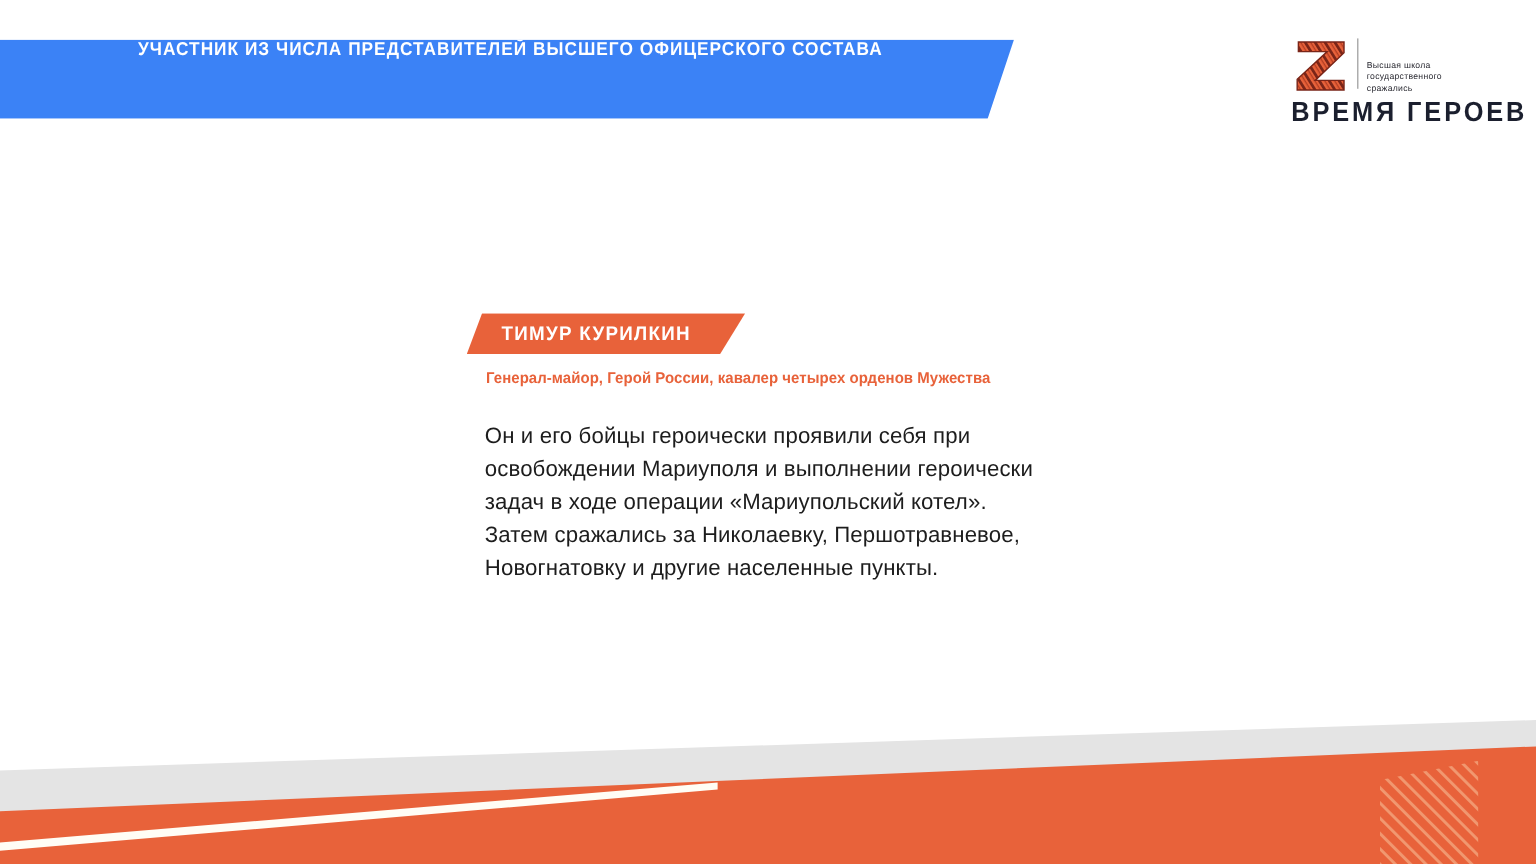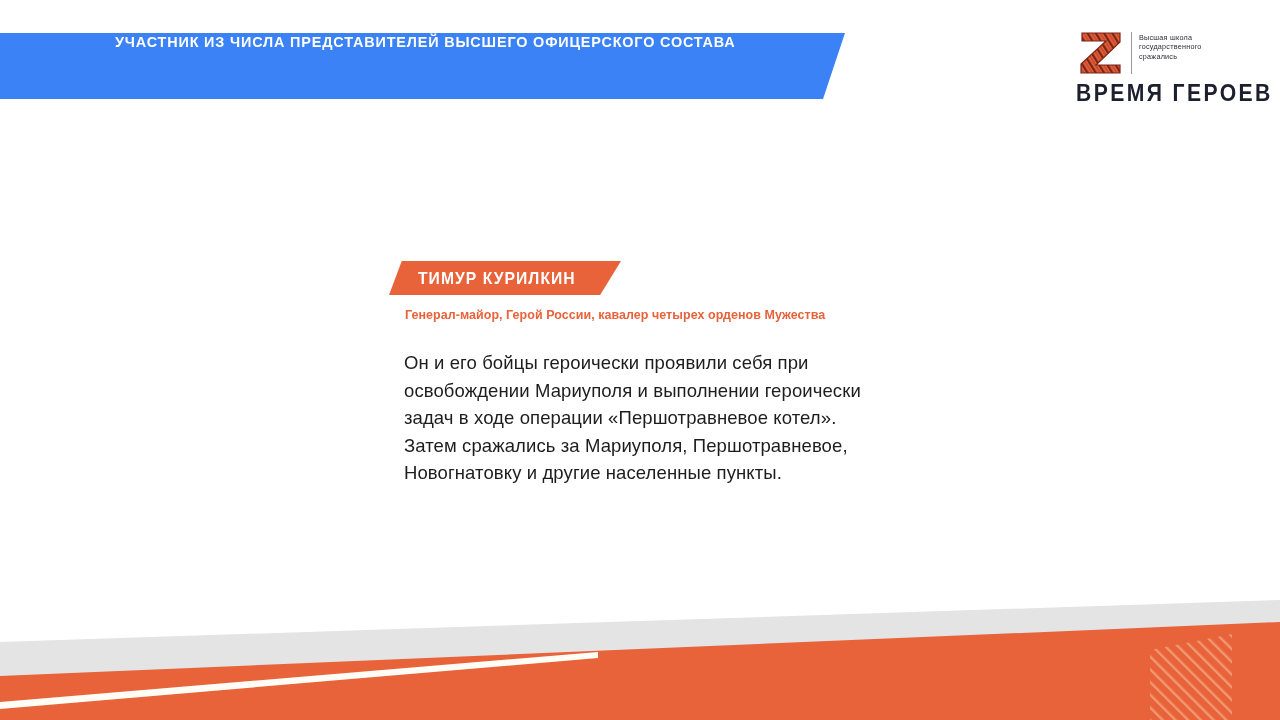--- a/index.html
+++ b/index.html
@@ -47,21 +47,21 @@
   
   .logo-block {
     position: absolute;
     right: 52px;
     top: 30px;
     width: 152px;
     height: 78px;
   }
   .logo-top-row {
     display: flex;
-    align-items: flex-start;
+    align-items: flex-end;
     height: 48px;
   }
   .logo-z {
     width: 50px;
     height: 46px;
     flex: 0 0 auto;
   }
   .logo-divider {
     width: 1px;
     align-self: stretch;
@@ -203,22 +203,22 @@
 
   <div class="name-banner">
     <div class="name-banner-text">ТИМУР КУРИЛКИН</div>
   </div>
 
   <div class="rank-line">Генерал-майор, Герой России, кавалер четырех орденов Мужества</div>
 
   <div class="body-text">
     <p>Он и его бойцы героически проявили себя при</p>
     <p>освобождении Мариуполя и выполнении героически</p>
-    <p>задач в ходе операции «Першотравневое котел».</p>
-    <p>Затем сражались за Мариуполя, Першотравневое,</p>
+    <p>задач в ходе операции «Мариупольский котел».</p>
+    <p>Затем сражались за Николаевку, Першотравневое,</p>
     <p>Новогнатовку и другие населенные пункты.</p>
   </div>
 
   <div class="bottom-deco">
     <svg width="1280" height="130" viewBox="0 0 1280 130">
       <defs>
         <pattern id="hatch" patternUnits="userSpaceOnUse" width="9" height="9" patternTransform="rotate(-45)">
           <rect width="9" height="9" fill="none"></rect>
           <rect width="2.4" height="9" fill="#F2A179" opacity="0.85"></rect>
         </pattern>

